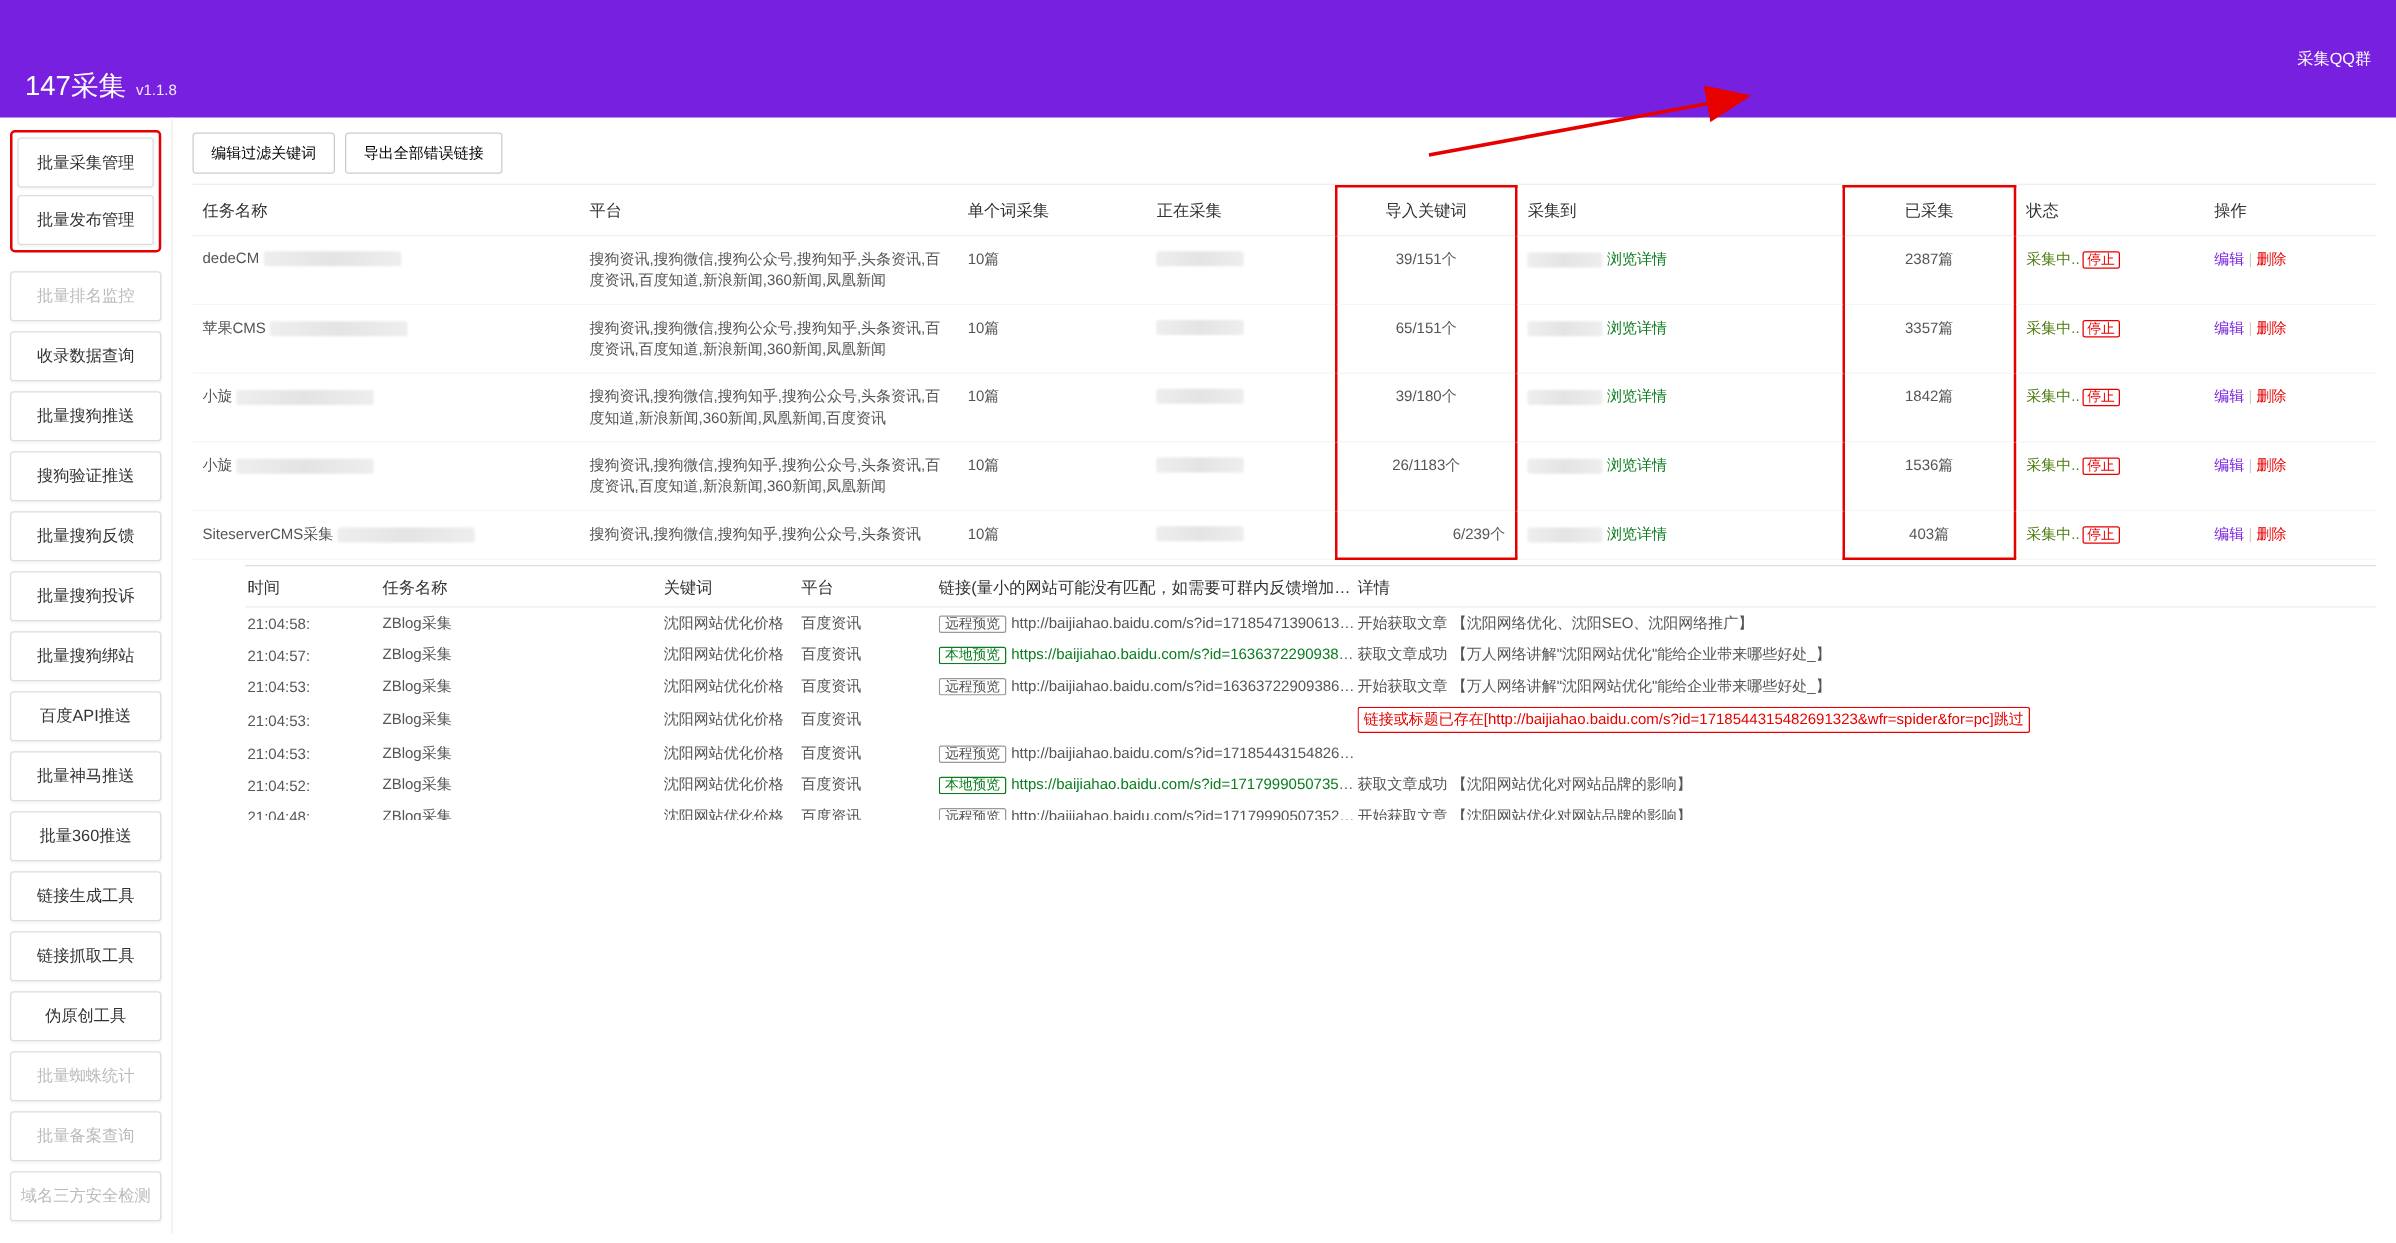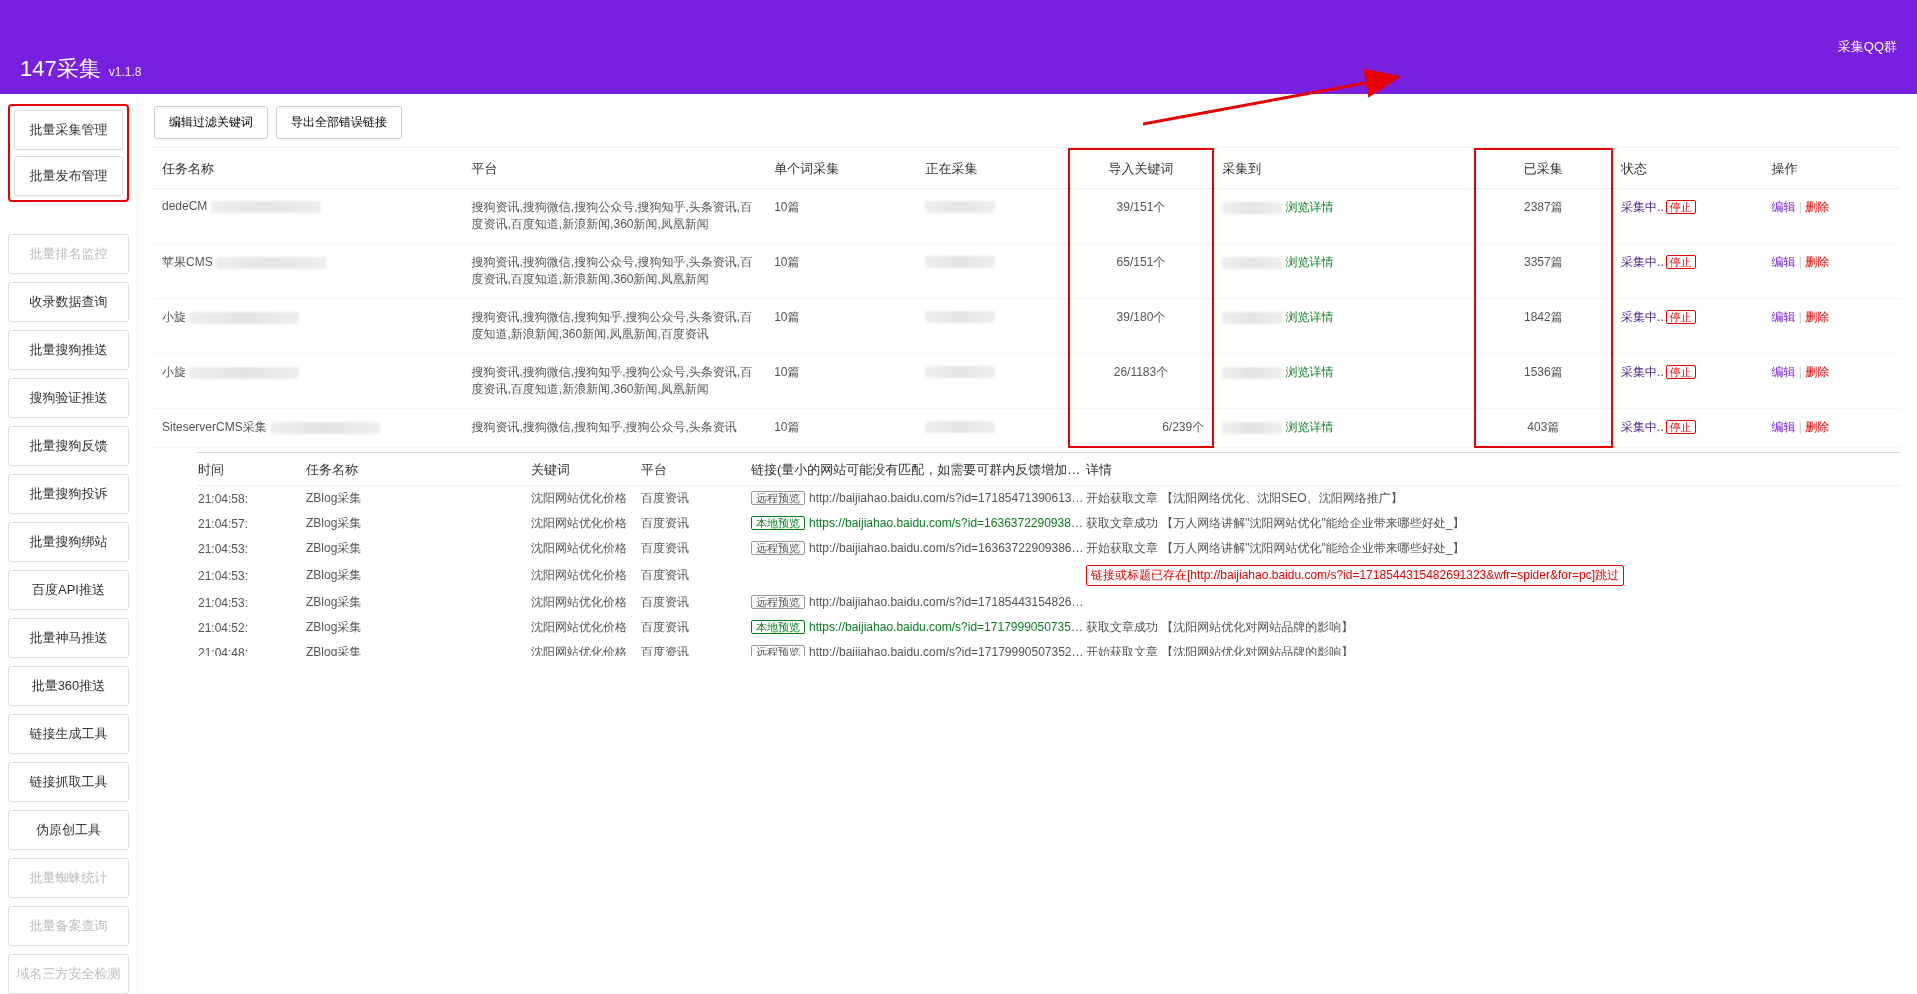--- a/index.html
+++ b/index.html
@@ -22,21 +22,21 @@
 .top-right { display: flex; gap: 8px; }
 .ghost-btn { background: #fff; border: 1px solid #ccc; border-radius: 3px; padding: 7px 14px; font-size: 12px; cursor: pointer; }
 .arrow { position: absolute; left: 1005px; top: -25px; pointer-events: none; }
 .table-wrap { border-top: 1px solid #eee; }
 .task-table { width: 100%; border-collapse: collapse; table-layout: fixed; }
 .task-table th { text-align: left; padding: 10px 8px; font-size: 13px; font-weight: 500; border-bottom: 1px solid #eee; }
 .task-table td { padding: 10px 8px; font-size: 12px; color: #555; border-bottom: 1px solid #f5f5f5; vertical-align: top; }
 .blur { display: inline-block; width: 70px; height: 12px; background: linear-gradient(90deg,#eee,#e4e4e4,#eee); filter: blur(1px); border-radius: 2px; vertical-align: middle; }
 .blur.w110 { width: 110px; } .blur.w60 { width: 60px; }
 .link-green { color: #0a7c1e; cursor: pointer; }
-.status-green { color: #4c1d95; }
+.status-green { color: #4d7c0f; }
 .status-stop { color: #e60000; border: 1px solid #e60000; border-radius: 2px; padding: 0 3px; font-size: 11px; margin-left: 2px; }
 .act-edit { color: #7820e0; cursor: pointer; margin-top: 12px; }
 .act-del { color: #e60000; cursor: pointer; }
 .log-area { margin-top: 4px; border-top: 1px solid #ddd; margin-left: 42px; }
 .log-head { display: flex; padding: 8px 0 6px; font-size: 13px; color: #333; border-bottom: 1px solid #eee; }
 .log-body { max-height: 170px; overflow: auto; }
 .log-row { display: flex; padding: 4px 0; font-size: 12px; color: #555; align-items: center; }
 .c-time { width: 110px; padding-left: 2px; }
 .c-task { width: 225px; }
 .c-kw { width: 110px; }
@@ -59,21 +59,21 @@
   </div>
   <span class="qq-link">采集QQ群</span>
 </div>
 
 <div class="main">
   <div class="sidebar">
     <div class="side-group">
       <div class="side-btn">批量采集管理</div>
       <div class="side-btn">批量发布管理</div>
     </div>
-    <div id="side-list" style="display: flex; flex-direction: column; gap: 8px; margin-top: 24px;">
+    <div id="side-list" style="display: flex; flex-direction: column; gap: 8px; margin-top: 7px;">
         <div class="side-btn disabled">批量排名监控</div>
         <div class="side-btn">收录数据查询</div>
         <div class="side-btn">批量搜狗推送</div>
         <div class="side-btn">搜狗验证推送</div>
         <div class="side-btn">批量搜狗反馈</div>
         <div class="side-btn">批量搜狗投诉</div>
         <div class="side-btn">批量搜狗绑站</div>
         <div class="side-btn">百度API推送</div>
         <div class="side-btn">批量神马推送</div>
         <div class="side-btn">批量360推送</div>

